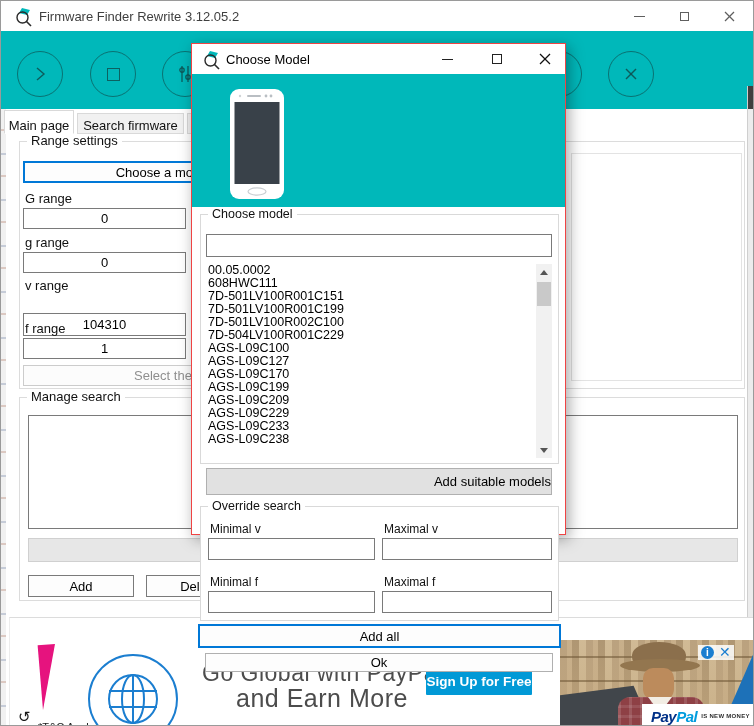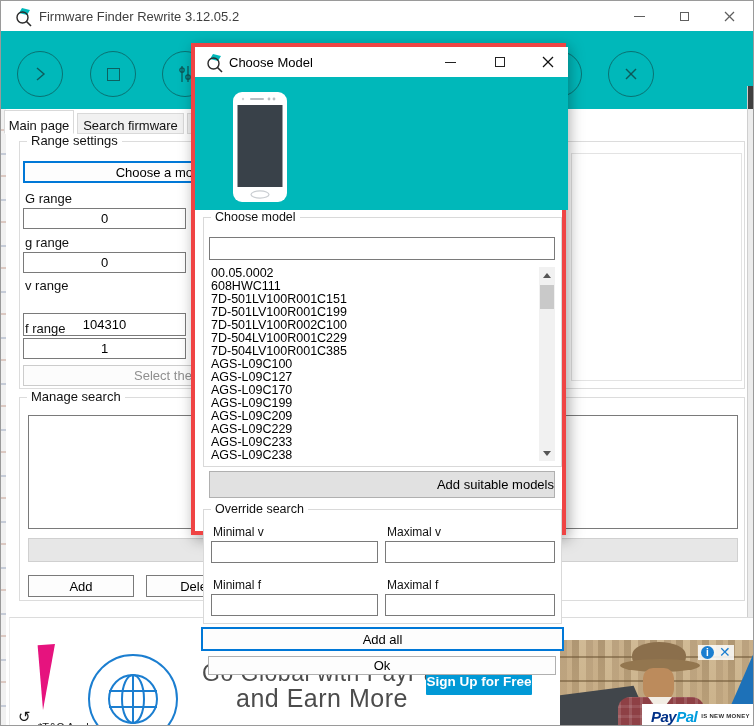--- a/index.html
+++ b/index.html
@@ -46,21 +46,21 @@
   .graybar { position:absolute; background:#e7e7e7; border:1px solid #d0d0d0; }
   .listbox-frame { position:absolute; background:#fff; border:1px solid #7a7a7a; }
 
   
   .right-strip { left:746px; top:85px; width:8px; height:531px; background:#ececec; border-left:1px solid #cfcfcf; }
   .right-strip-thumb { left:0; top:0; width:8px; height:23px; background:#3f3f3f; }
   .left-strip { left:0; top:108px; width:5px; height:618px;
       background:repeating-linear-gradient(180deg,#f1f1f1 0 20px,#dcc9c2 20px 22px,#f1f1f1 22px 44px,#c6ccd8 44px 46px); }
 
   
-  .dialog { left:190px; top:42px; width:375px; height:492px; background:#fff; border:4px solid #ef4444;
+  .dialog { left:190px; top:42px; width:375px; height:492px; background:#fff; border:1px solid #ef4444;
             box-shadow:3px 4px 14px rgba(0,0,0,.35); z-index:10; }
   .dlg-titlebar { left:0; top:0; width:373px; height:30px; background:#fff; }
   .dlg-title-text { left:34px; top:8px; font-size:13px; color:#000; }
   .dlg-ctl { top:0; width:34px; height:30px; display:flex; align-items:center; justify-content:center; }
   .dlg-min-line { width:11px; height:1px; background:#222; }
   .dlg-max-box { width:10px; height:10px; border:1px solid #222; }
   .dlg-banner { left:0; top:30px; width:373px; height:133px; background:#00b8ba; }
 
   .model-list { position:absolute; left:14px; top:220px; width:330px; height:194px; overflow:hidden;
                 font-size:12.5px; line-height:13px; color:#000; }
@@ -305,21 +305,20 @@
 
     <input class="winput" style="left: 14px; top: 190px; width: 346px; height: 23px;" value="">
 
     <div class="model-list">
         <div class="mitem">00.05.0002</div>
         <div class="mitem">608HWC111</div>
         <div class="mitem">7D-501LV100R001C151</div>
         <div class="mitem">7D-501LV100R001C199</div>
         <div class="mitem">7D-501LV100R002C100</div>
         <div class="mitem">7D-504LV100R001C229</div>
-        <div class="mitem">7D-504LV100R001C385</div>
         <div class="mitem">AGS-L09C100</div>
         <div class="mitem">AGS-L09C127</div>
         <div class="mitem">AGS-L09C170</div>
         <div class="mitem">AGS-L09C199</div>
         <div class="mitem">AGS-L09C209</div>
         <div class="mitem">AGS-L09C229</div>
         <div class="mitem">AGS-L09C233</div>
         <div class="mitem">AGS-L09C238</div>
       </div>
 

